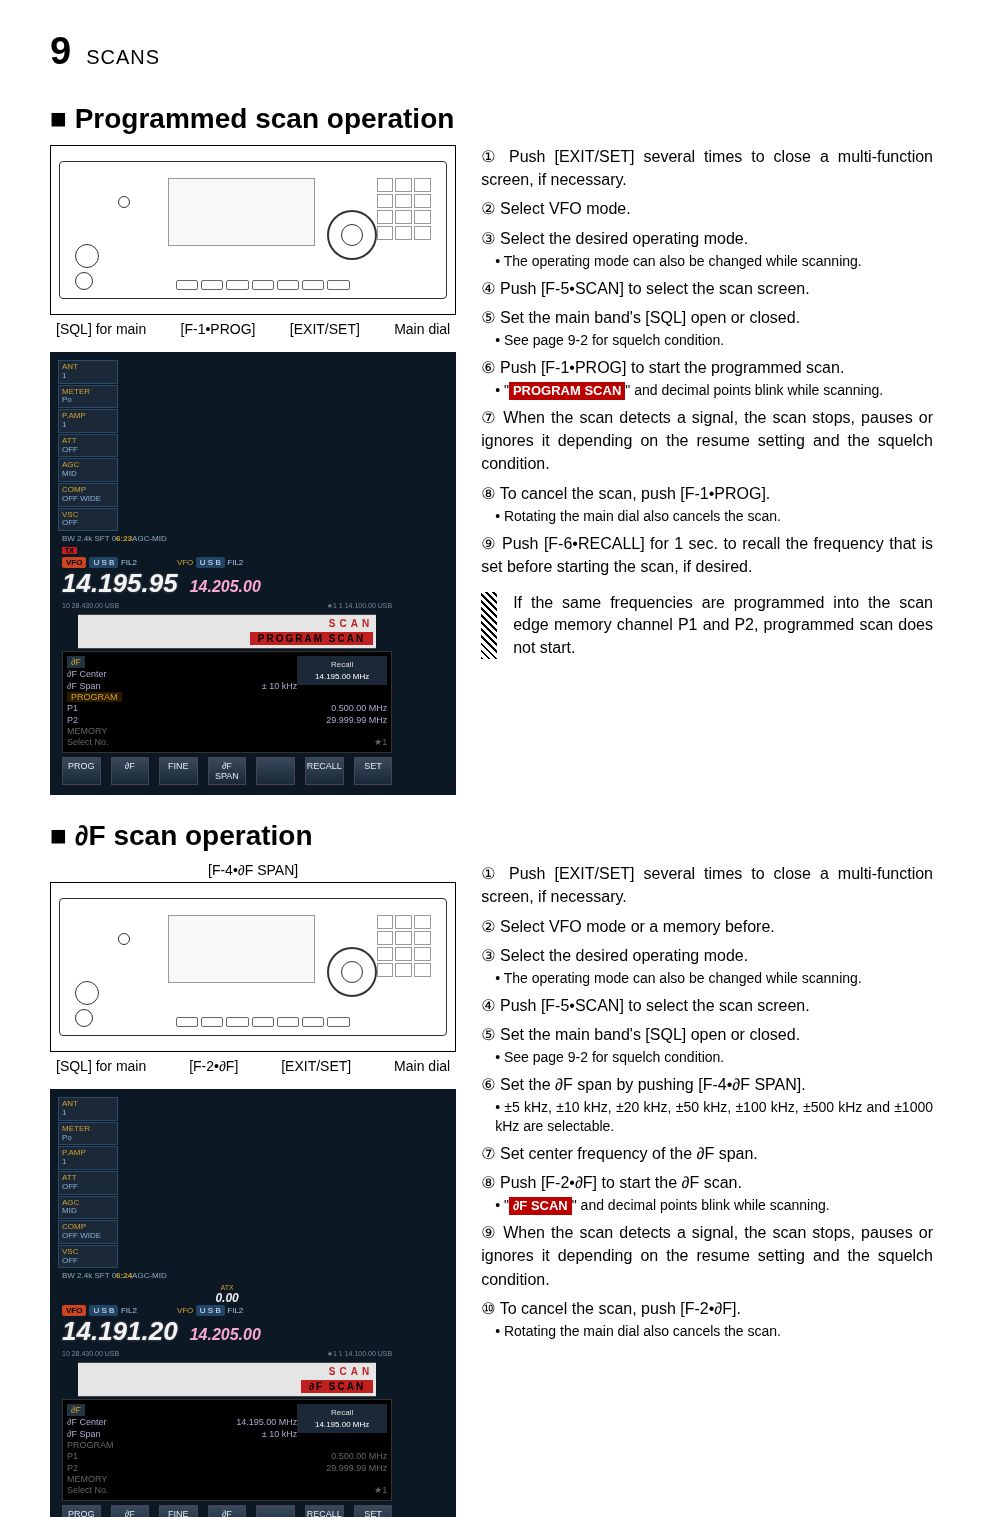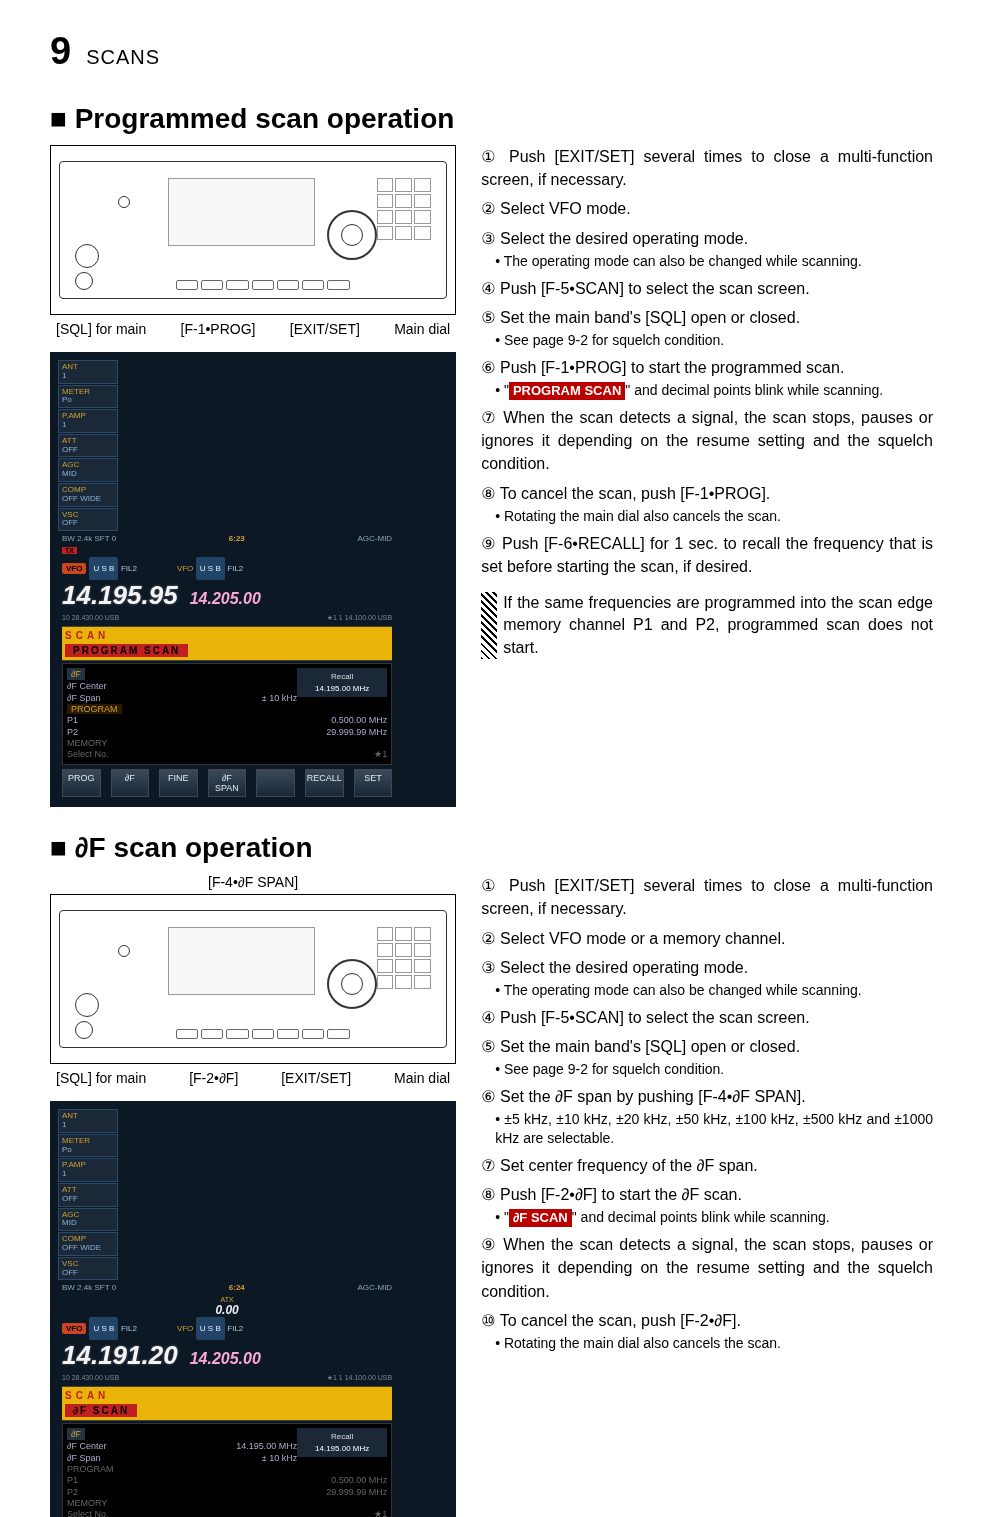--- a/index.html
+++ b/index.html
@@ -24,38 +24,38 @@
     .radio-keypad { position:absolute; right:4%; top:12%; width:14%; height:45%; display:grid; grid-template-columns:repeat(3,1fr); gap:2px; }
     .radio-keypad span { border:1px solid #999; }
     .callout-labels { display:flex; justify-content:space-between; font-size:14px; margin-top:6px; padding:0 6px; }
     .callout-labels-top { font-size:14px; text-align:center; margin-bottom:4px; }
     .screenshot { width: 100%; margin-top: 15px; background: #0d1825; padding: 8px; font-family: Arial; font-size: 9px; color: #a8c8e8; }
     .screenshot-sidebar { display:inline-block; vertical-align:top; width:60px; }
     .sb-item { background:#1a2838; border:1px solid #2a4a6a; padding:2px 3px; margin-bottom:1px; font-size:8px; line-height:1.1; }
     .sb-item .l1 { color:#d0a030; display:block; }
     .sb-item .l2 { color:#8ab4d8; display:block; }
     .screenshot-main { display:inline-block; vertical-align:top; width:calc(100% - 52px); padding:2px 4px; }
-    .topbar { display:flex; justify-content:space-between; font-size:8px; color:#8ab; margin-bottom:4px; }
+    .topbar { display:flex; justify-content:flex-start; font-size:8px; color:#8ab; margin-bottom:4px; }
     .freq-row { display:flex; align-items:flex-end; gap:12px; margin-bottom:6px; }
     .freq-big { font-family:'Arial Black',Arial; font-size:26px; font-weight:900; font-style:italic; color:#f4f4f4; letter-spacing:0px; line-height:1; }
     .freq-sub { font-family:'Arial Black',Arial; font-size:16px; font-weight:900; font-style:italic; color:#f9a8d4; }
     .vfo-pill { background:#c42; color:#000; font-weight:bold; font-size:8px; padding:1px 4px; border-radius:2px; margin-right:3px; }
-    .usb-pill { background:#246; color:#def; font-size:8px; padding:7px 4px; border-radius:2px; display:inline-block; }
-    .scan-banner { background:#eab308; color:#c02020; font-weight:bold; text-align:left; font-size:12px; padding:3px; letter-spacing:2px; margin:4px 0 2px; border-top:1px solid #444; border-bottom:1px solid #444; }
+    .usb-pill { background:#246; color:#def; font-size:8px; padding:1px 4px; border-radius:2px; display:inline-block; }
+    .scan-banner { background:#e5e5e5; color:#c02020; font-weight:bold; text-align:right; font-size:12px; padding:3px; letter-spacing:2px; margin:4px 16px 2px; border-top:1px solid #444; border-bottom:1px solid #444; }
     .scan-label { display:inline-block; background:#c02020; color:#000; font-weight:bold; padding:1px 8px; font-size:10px; }
     .scan-panel { background:#000; border:1px solid #333; padding:4px; font-size:9px; color:#aac; }
     .scan-panel-row { display:flex; justify-content:space-between; padding:1px 0; }
     .recall-box { float:right; background:#1a2838; color:#ddd; padding:4px; font-size:8px; text-align:center; width:90px; }
     .softkeys { display:flex; gap:10px; margin-top:4px; }
     .softkey { flex:1; background:linear-gradient(#3a4a5a,#1a2838); color:#e0e8f0; text-align:center; font-size:9px; padding:3px 1px; border:1px solid #445; }
     .step-list { list-style:none; }
     .step-list li { margin-bottom: 6px; text-align: justify; }
     .sub-bullet { font-size:14px; padding-left:14px; display:block; margin-top:2px; line-height:1.35; text-align:justify; }
     .badge-inline { background:#b00; color:#fff; font-weight:bold; padding:0 4px; font-size:13px; display:inline-block; }
-    .note-block { display:flex; gap:6px; margin-top:14px; font-size:16px; line-height:1.4; text-align:justify; }
+    .note-block { display:flex; gap:16px; margin-top:14px; font-size:16px; line-height:1.4; text-align:justify; }
     .note-hatch { width:16px; flex-shrink:0; background:repeating-linear-gradient(45deg,#000 0 2px,#fff 2px 5px); }
     .page-num { text-align:center; font-size:15px; margin-top:30px; }
     .glow { text-shadow: 0 0 3px rgba(255,255,255,0.3); }
   </style>
 </head>
 <body>
 
 <div class="header">
   <span class="chapter-num">9</span>
   <span class="chapter-title">SCANS</span>
@@ -351,21 +351,21 @@
           <div class="softkey">RECALL</div>
           <div class="softkey">SET</div>
         </div>
       </div>
     </div>
   </div>
 
   <div class="col-right">
     <ol class="step-list">
       <li>① Push [EXIT/SET] several times to close a multi-function screen, if necessary.</li>
-      <li>② Select VFO mode or a memory channel.</li>
+      <li>② Select VFO mode or a memory before.</li>
       <li><span>③ Select the desired operating mode.</span><span class="sub-bullet">• The operating mode can also be changed while scanning.</span></li>
       <li>④ Push [F-5•SCAN] to select the scan screen.</li>
       <li><span>⑤ Set the main band's [SQL] open or closed.</span><span class="sub-bullet">• See page 9-2 for squelch condition.</span></li>
       <li><span>⑥ Set the ∂F span by pushing [F-4•∂F SPAN].</span><span class="sub-bullet">• ±5 kHz,   ±10 kHz,   ±20 kHz,   ±50 kHz,   ±100 kHz, ±500 kHz and ±1000 kHz are selectable.</span></li>
       <li>⑦ Set center frequency of the ∂F span.</li>
       <li><span>⑧ Push [F-2•∂F] to start the ∂F scan.</span>
         <span class="sub-bullet"><span>• "</span><span class="badge-inline">∂F SCAN</span><span>" and decimal points blink while scanning.</span></span>
       </li>
       <li>⑨ When the scan detects a signal, the scan stops, pauses or ignores it depending on the resume setting and the squelch condition.</li>
       <li><span>⑩ To cancel the scan, push [F-2•∂F].</span><span class="sub-bullet">• Rotating the main dial also cancels the scan.</span></li>

